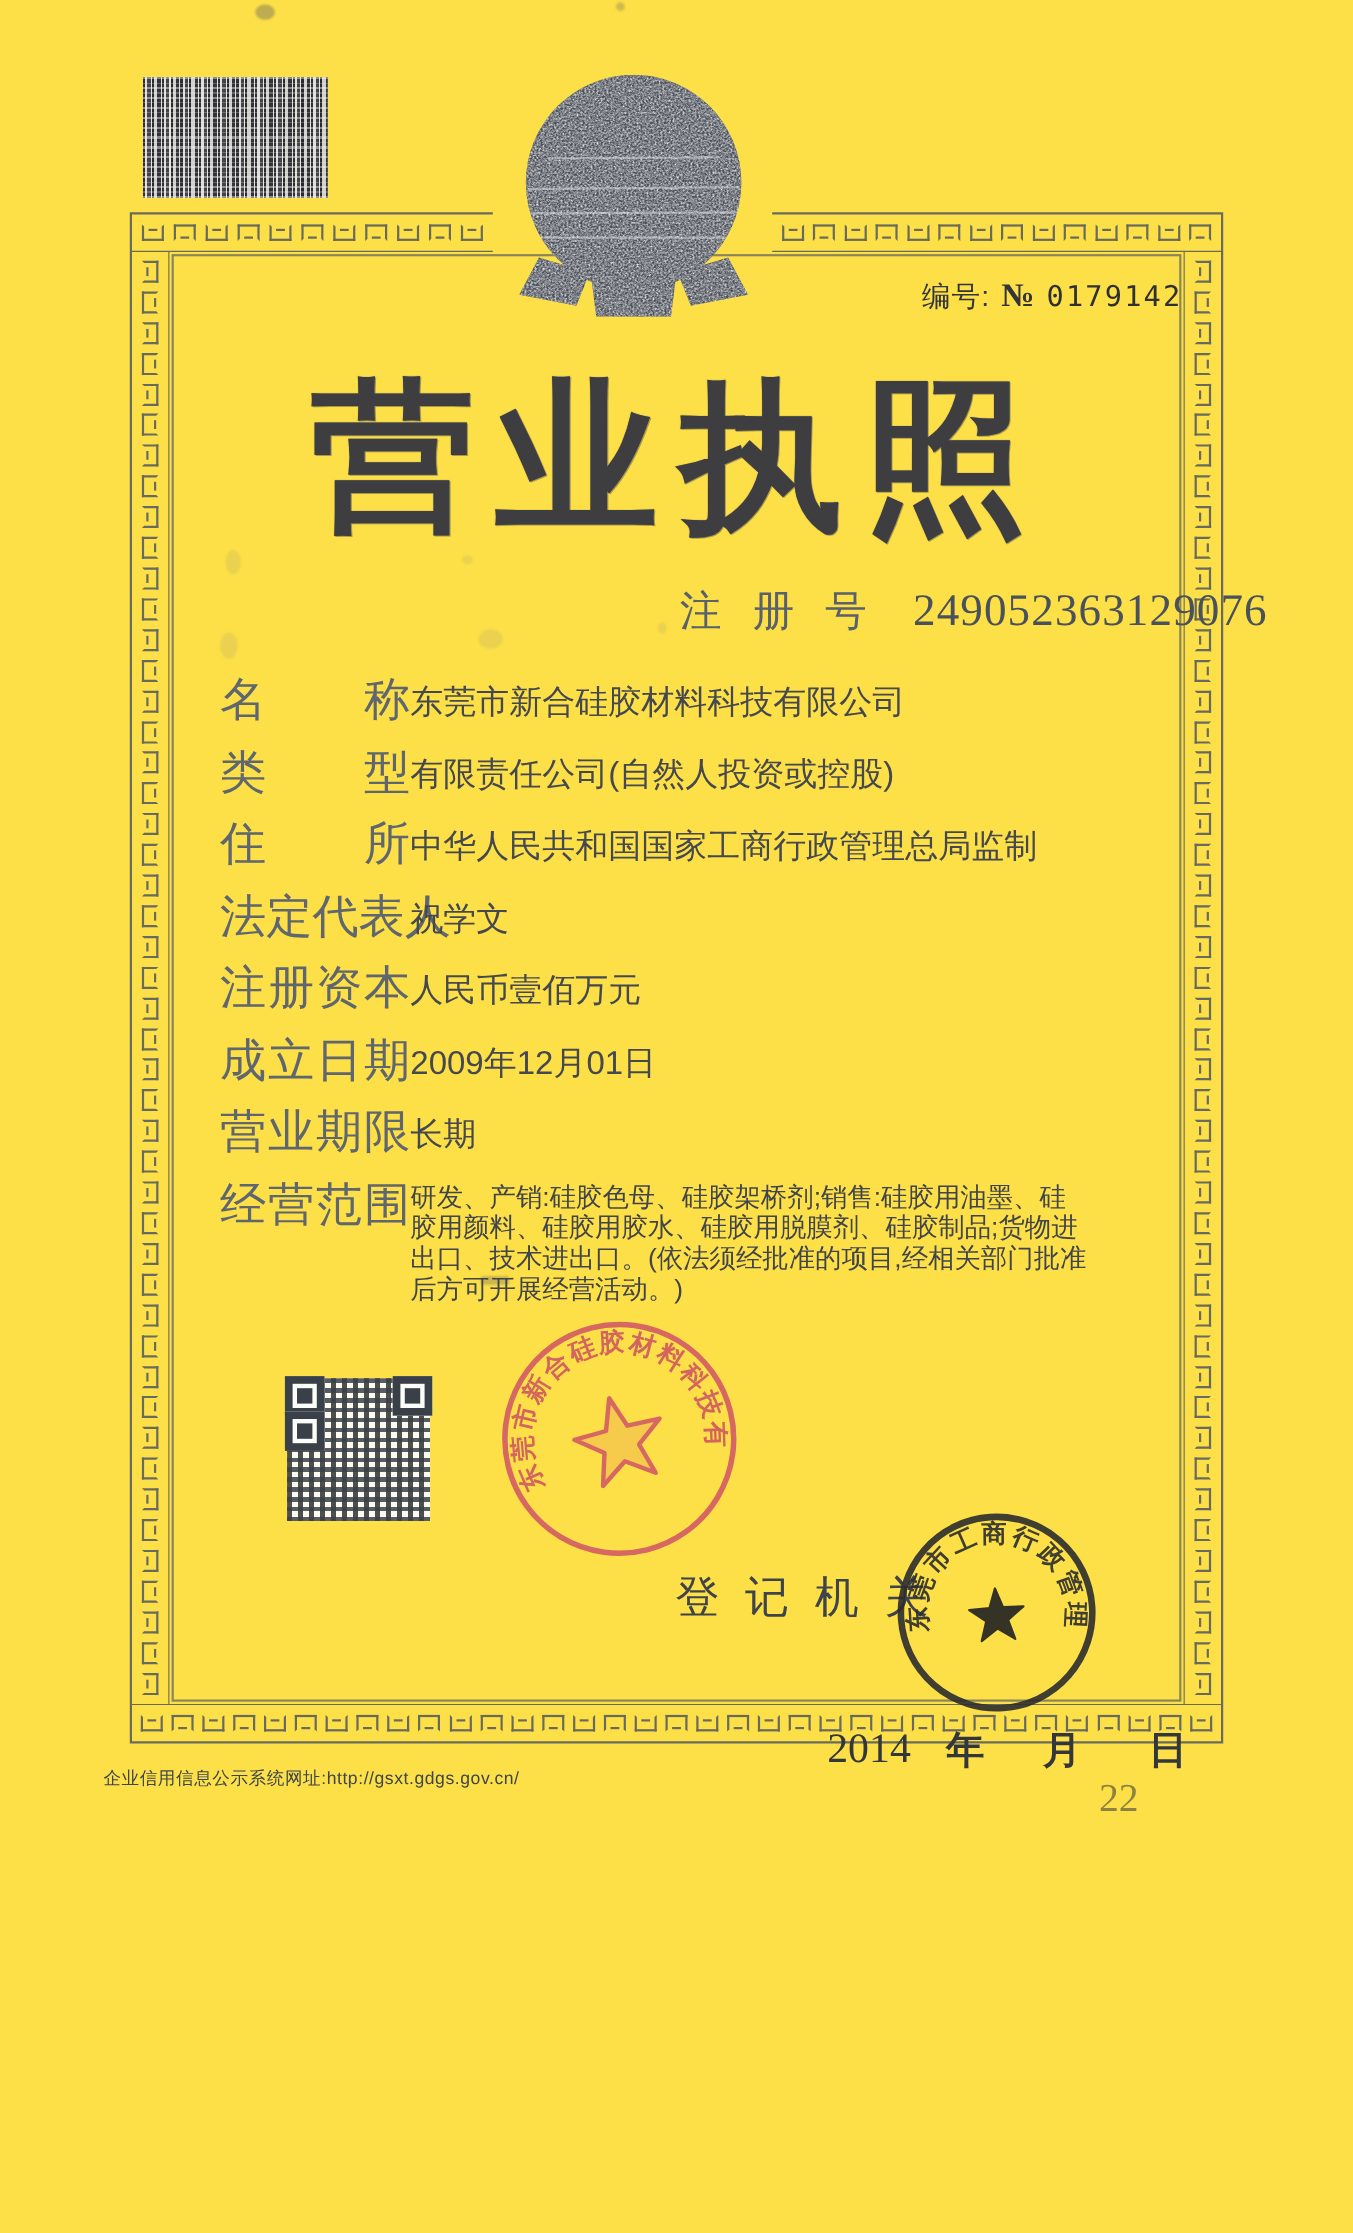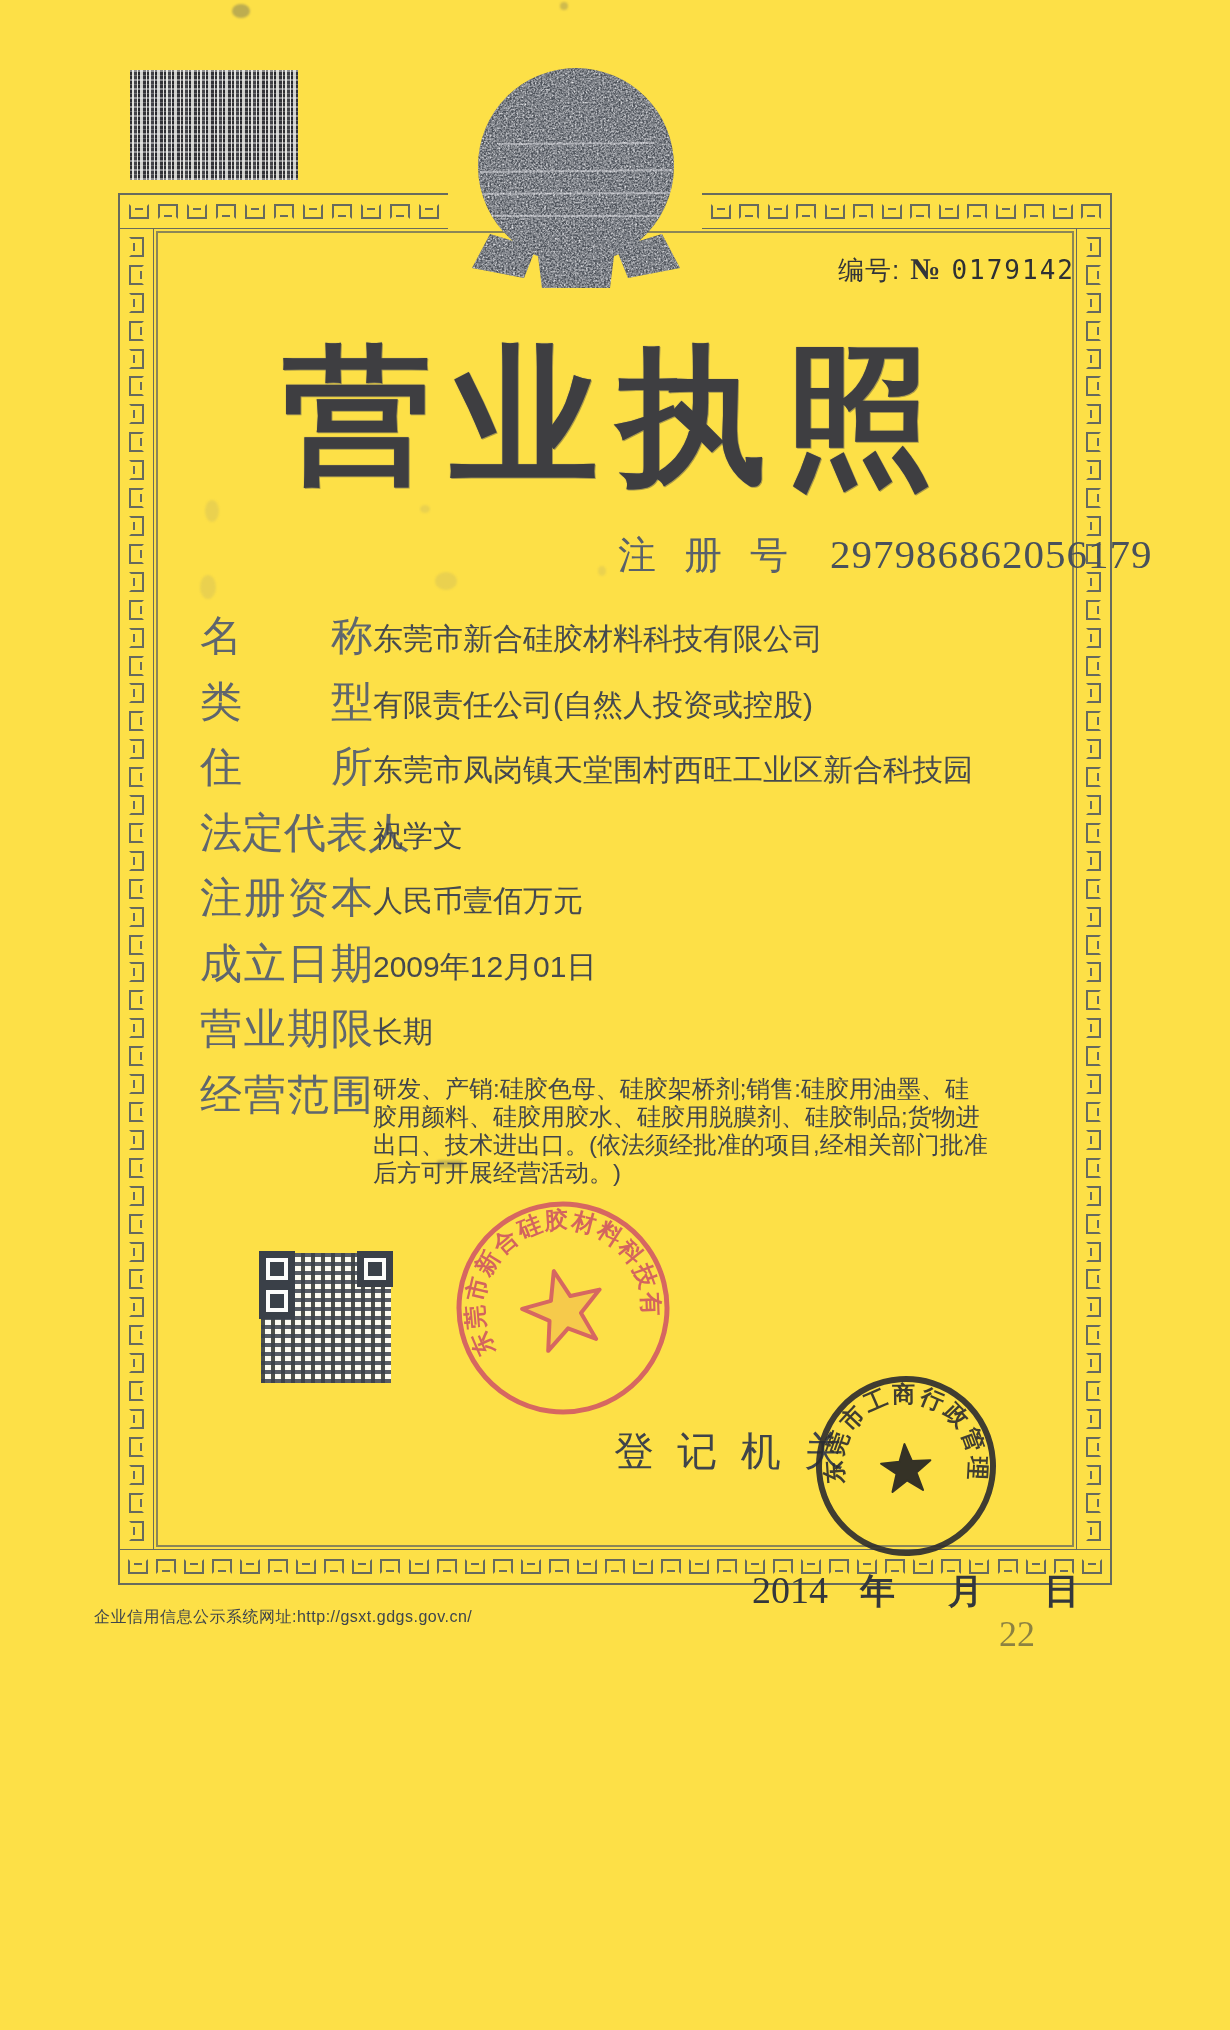--- a/index.html
+++ b/index.html
@@ -303,21 +303,21 @@
       <span>执</span>
       <span>照</span>
     </div>
 
   <div class="regline">
     <span class="reglabel jchars">
         <span>注</span>
         <span>册</span>
         <span>号</span>
       </span>
-    <span class="regnum">297986862056179</span>
+    <span class="regnum">249052363129076</span>
   </div>
 
   <div class="fields">
     <div class="row">
       <div class="flabel jchars">
           <span>名</span>
           <span>称</span>
         </div>
       <div class="fvalue">东莞市新合硅胶材料科技有限公司</div>
     </div>
@@ -326,21 +326,21 @@
           <span>类</span>
           <span>型</span>
         </div>
       <div class="fvalue">有限责任公司(自然人投资或控股)</div>
     </div>
     <div class="row">
       <div class="flabel jchars">
           <span>住</span>
           <span>所</span>
         </div>
-      <div class="fvalue">东莞市凤岗镇天堂围村西旺工业区新合科技园</div>
+      <div class="fvalue">中华人民共和国国家工商行政管理总局监制</div>
     </div>
     <div class="row">
       <div class="flabel jchars">
           <span>法</span>
           <span>定</span>
           <span>代</span>
           <span>表</span>
           <span>人</span>
         </div>
       <div class="fvalue">祝学文</div>

